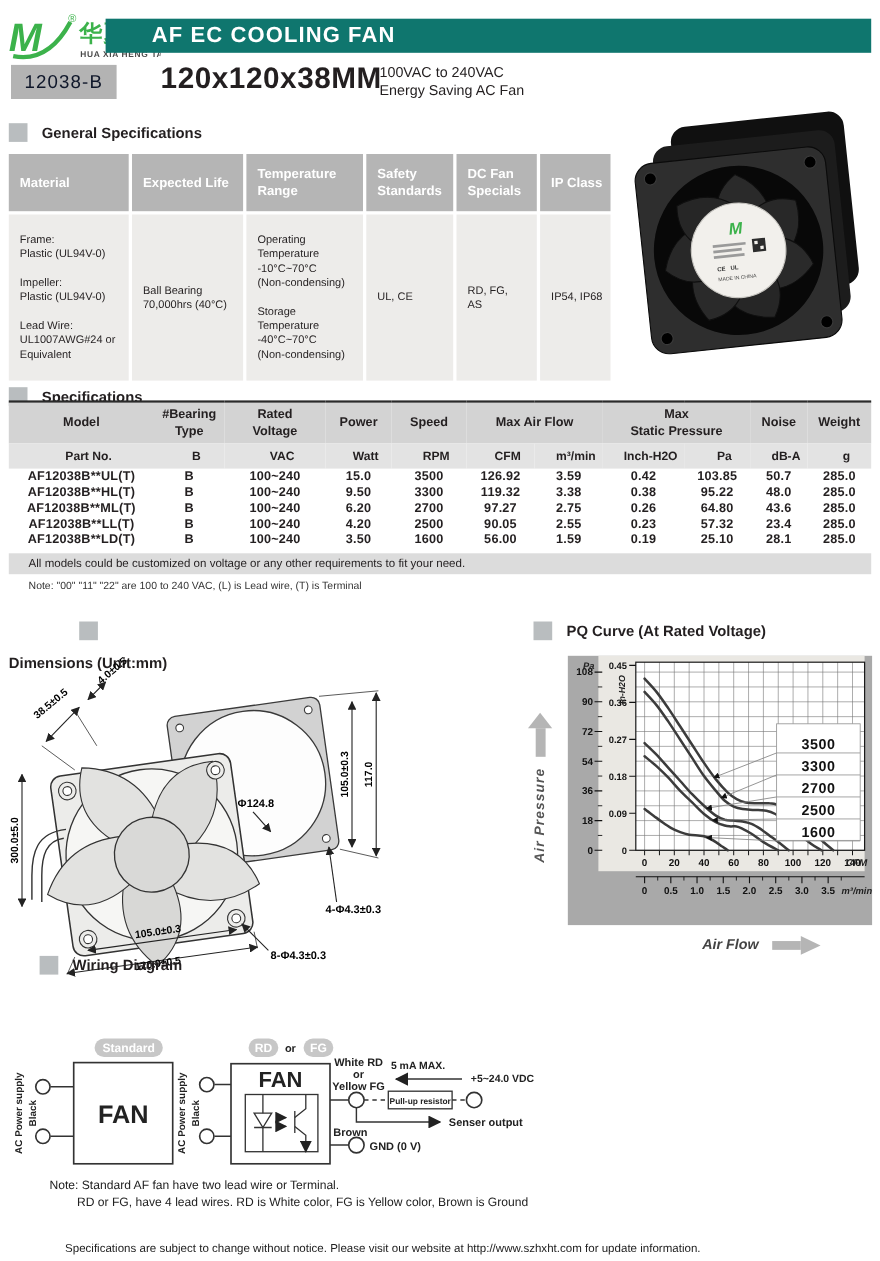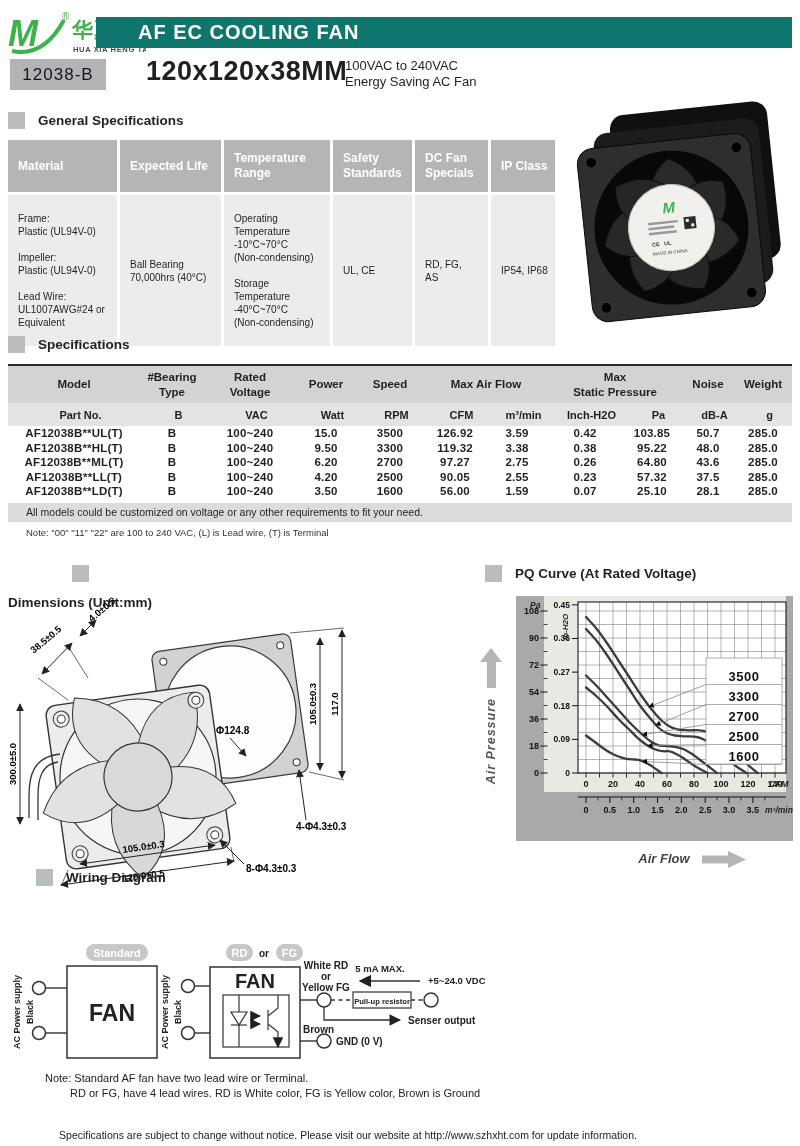--- a/index.html
+++ b/index.html
@@ -151,21 +151,21 @@
 Storage
 Temperature
 -40°C~70°C
 (Non-condensing)</div>
     <div class="gen-c">UL, CE</div>
     <div class="gen-c">RD, FG,
 AS</div>
     <div class="gen-c">IP54, IP68</div>
   </div>
 
-  <div class="abs sec-title" style="left:8px; top:336px;">
+  <div class="abs sec-title" style="left:8px; top:352px;">
     <div class="sq"></div>
     <div class="t">Specifications</div>
   </div>
 
   <table class="spec">
     <colgroup>
       <col style="width:132px">
         <col style="width:64px">
         <col style="width:92px">
         <col style="width:60px">
@@ -249,32 +249,32 @@
         <tr>
           <td>AF12038B**LL(T)</td>
           <td>B</td>
           <td>100~240</td>
           <td>4.20</td>
           <td>2500</td>
           <td>90.05</td>
           <td>2.55</td>
           <td>0.23</td>
           <td>57.32</td>
-          <td>37.5</td>
+          <td>23.4</td>
           <td>285.0</td>
         </tr>
         <tr>
           <td>AF12038B**LD(T)</td>
           <td>B</td>
           <td>100~240</td>
           <td>3.50</td>
           <td>1600</td>
           <td>56.00</td>
           <td>1.59</td>
-          <td>0.07</td>
+          <td>0.19</td>
           <td>25.10</td>
           <td>28.1</td>
           <td>285.0</td>
         </tr>
       </tbody>
   </table>
 
   <div class="abs band">All models could be customized on voltage or any other requirements to fit your need.</div>
   <div class="abs tnote">Note: "00" "11"  "22" are 100 to 240 VAC,  (L) is Lead wire, (T) is Terminal</div>
 

